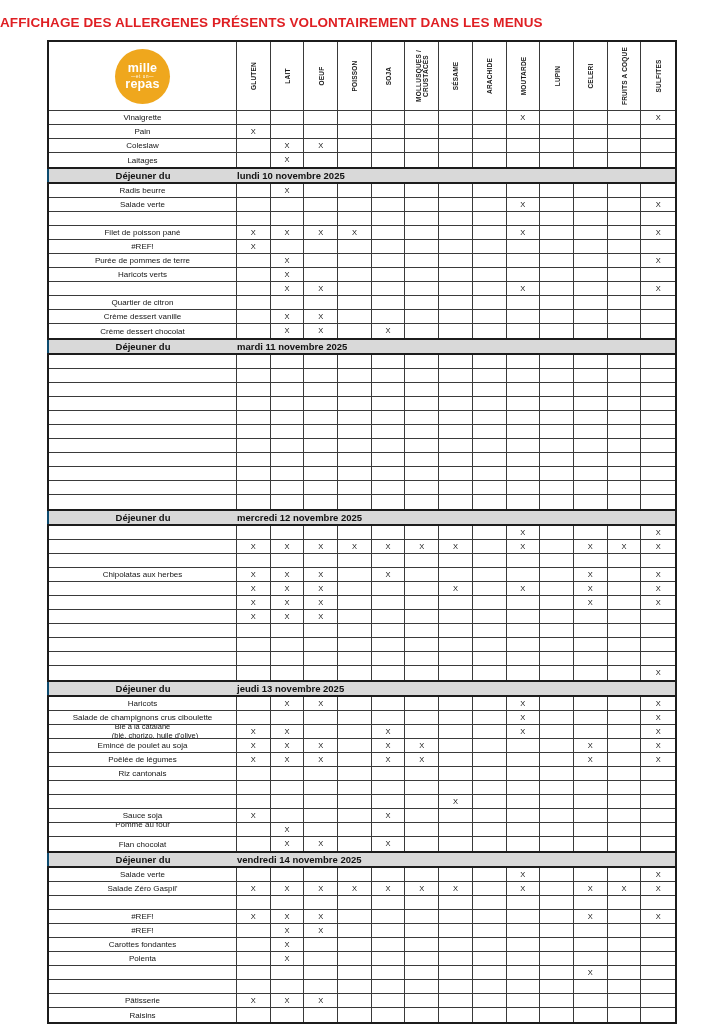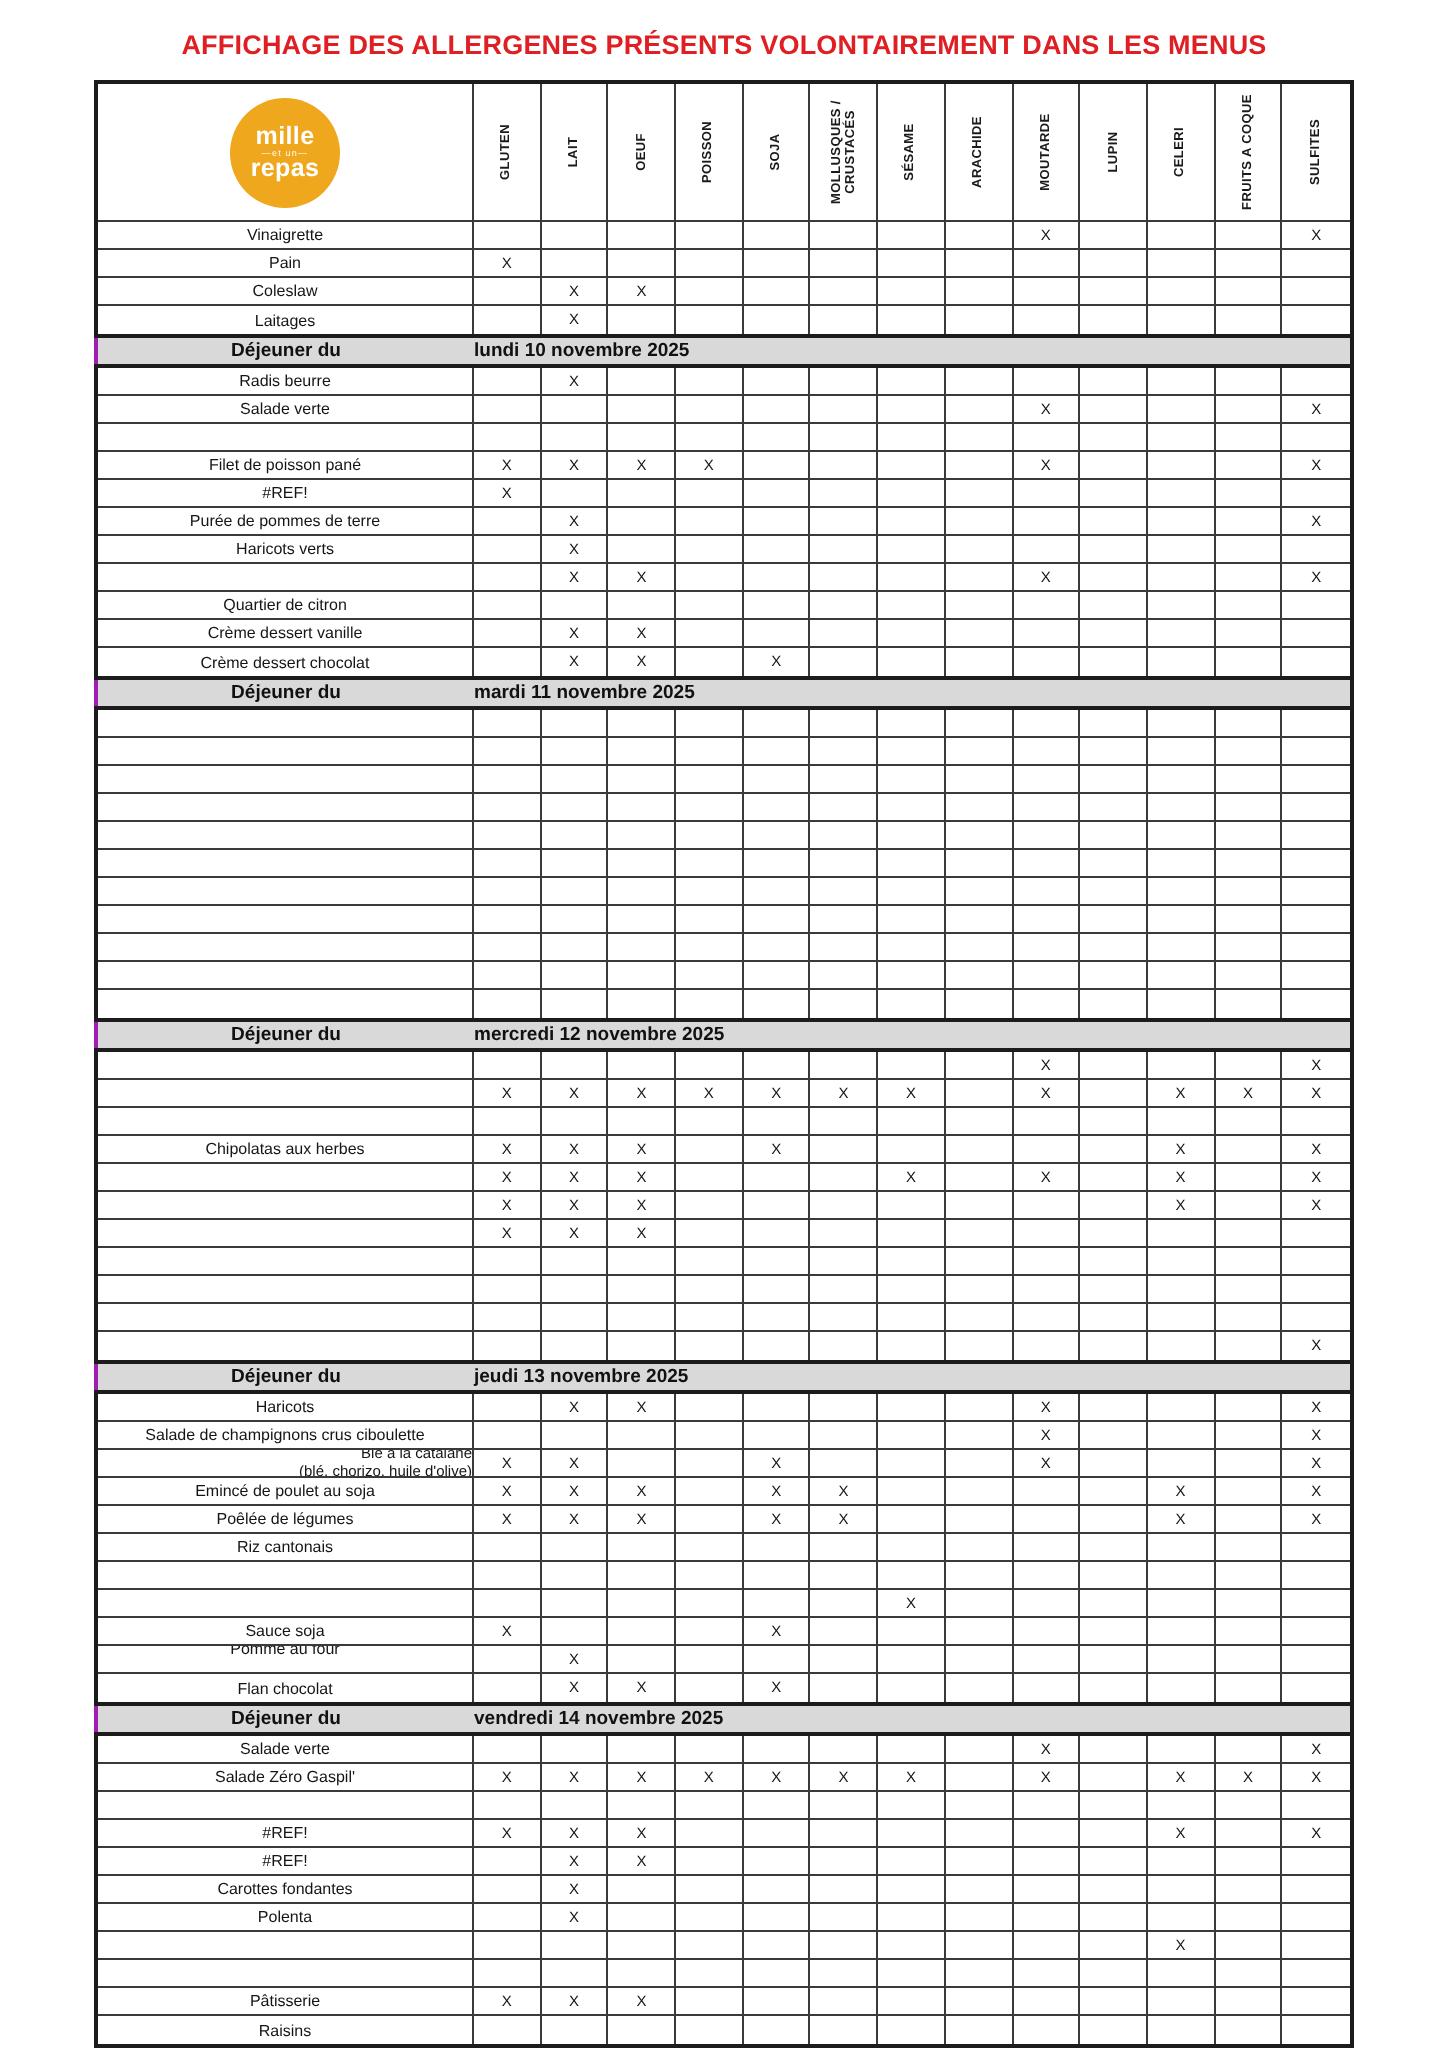--- a/index.html
+++ b/index.html
@@ -1,47 +1,47 @@
 <!DOCTYPE html>
 <html><head>
 <meta charset="utf-8">
 <style>
   html,body{margin:0;padding:0;width:724px;height:1024px;background:#ffffff;
     font-family:"Liberation Sans", sans-serif; overflow:hidden;}
   .page{position:relative;width:724px;height:1024px;}
-  .title{position:absolute;top:15px;left:0;width:724px;text-align:center;
+  .title{position:absolute;top:15px;left:0;width:724px;text-align:left;
     font-size:13.5px;font-weight:bold;color:#df1f23;letter-spacing:0.1px;}
   .table{position:absolute;left:47px;top:40px;width:630px;}
   .block{border:2px solid #1c1c1c;background:#fff;}
   .row{display:grid;grid-template-columns:188px repeat(13,1fr);height:14px;}
   .header-row{height:69px;border-radius:12px;}
   .cell{border-right:1px solid #3a3a3a;border-bottom:1px solid #3a3a3a;
     overflow:hidden;display:flex;align-items:center;justify-content:center;
     background:#fff;min-width:0;}
   .row .cell:last-child{border-right:0;}
   .block .row:last-child .cell{border-bottom:0;}
   .label{font-size:8px;color:#151515;white-space:nowrap;}
   .mark{font-size:7.5px;color:#151515;line-height:1;}
   .hcell{position:relative;}
   .vtext{position:absolute;left:50%;top:50%;transform:translate(-50%,-50%) rotate(-90deg);
     white-space:nowrap;font-size:6.5px;font-weight:bold;color:#1a1a1a;letter-spacing:0.2px;
     text-align:center;}
   .vtext.twoline{white-space:normal;width:64px;line-height:7px;}
   .band{position:relative;height:13px;background:#d9d9d9;
-    border-left:2px solid #a21caf;border-right:2px solid #1c1c1c;}
+    border-left:2px solid #0c4a6e;border-right:2px solid #1c1c1c;}
   .band-label{position:absolute;left:0;top:0;width:188px;text-align:center;
     font-size:9.5px;font-weight:bold;color:#111;line-height:13px;}
   .band-date{position:absolute;left:188px;top:0;width:196px;
     font-size:9.5px;font-weight:bold;color:#111;line-height:13px;}
   .logo-circle{width:55px;height:55px;border-radius:50%;background:#efa71d;
     display:flex;flex-direction:column;align-items:center;justify-content:center;
     color:#fff;}
   .logo-l1,.logo-l3{font-size:12.5px;font-weight:bold;line-height:11px;letter-spacing:0.2px;}
   .logo-l2{font-size:4.5px;line-height:5px;letter-spacing:0.6px;}
-  .clip2{width:100%;height:13px;overflow:hidden;text-align:right;}
+  .clip2{width:100%;height:13px;overflow:hidden;text-align:center;}
   .clip2 .l1{font-size:7.5px;line-height:9px;margin-top:-3px;color:#151515;white-space:nowrap;}
   .clip2 .l2{font-size:7.5px;line-height:9px;color:#151515;white-space:nowrap;padding-left:25px;}
   .cliptop{width:100%;height:13px;overflow:hidden;text-align:center;}
   .cliptop .l1{font-size:8px;line-height:11px;margin-top:-4px;color:#151515;white-space:nowrap;}
 </style>
 </head>
 <body>
 
 <div class="page">
   <div class="title">AFFICHAGE DES ALLERGENES PRÉSENTS VOLONTAIREMENT DANS LES MENUS</div>

